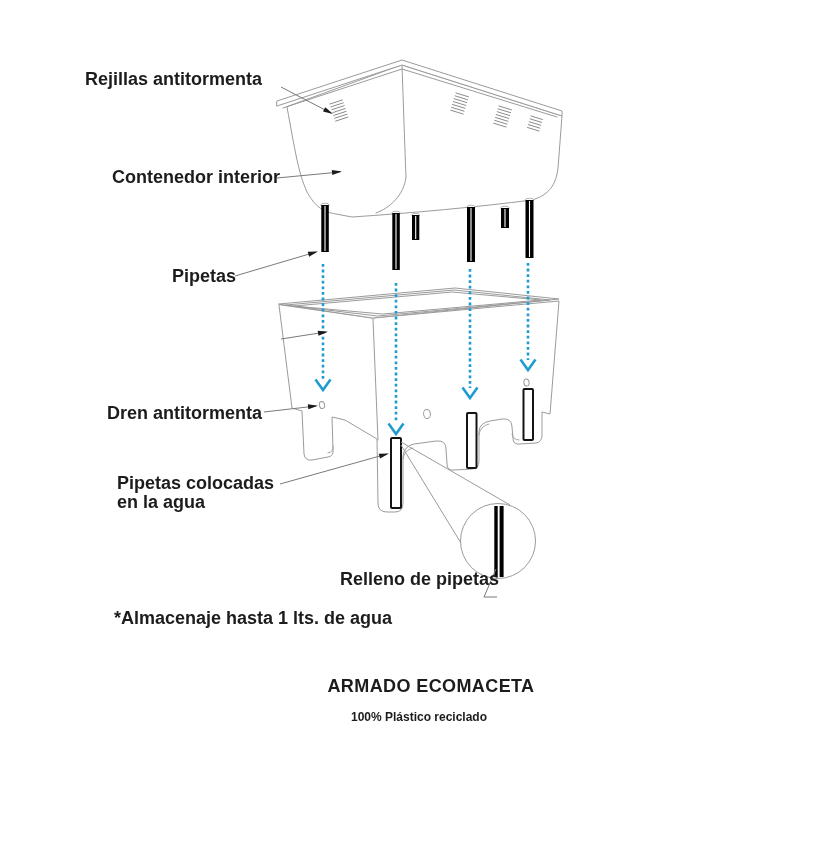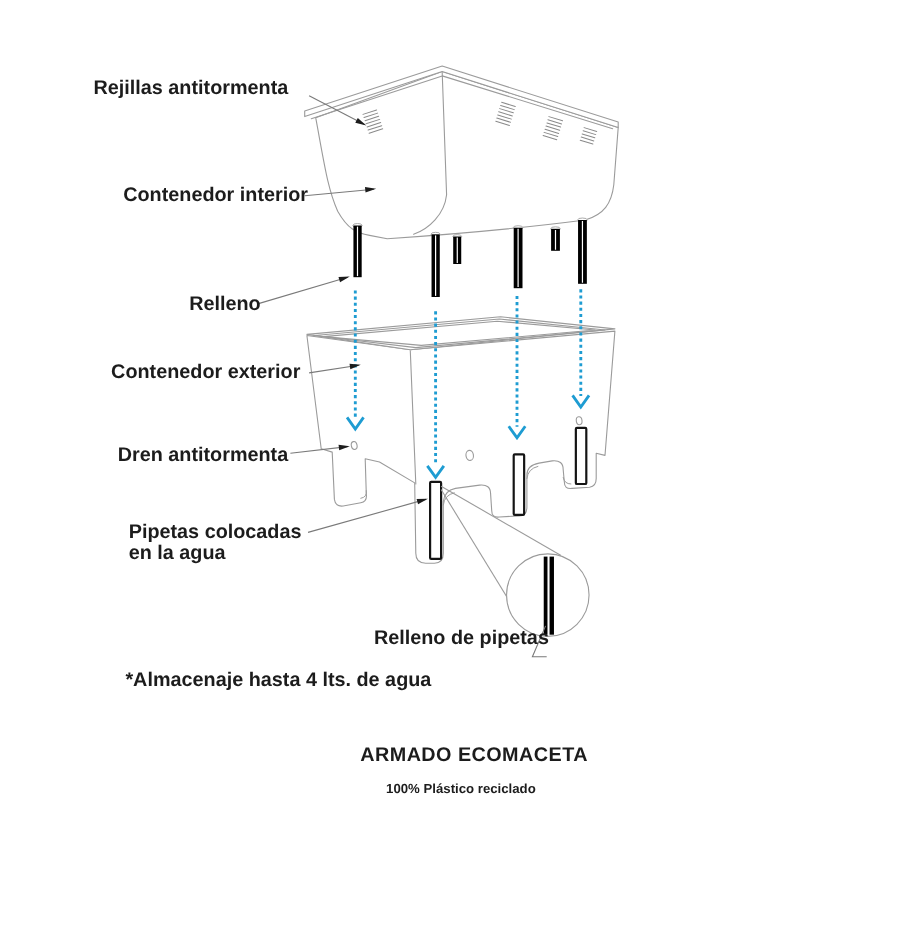--- a/index.html
+++ b/index.html
@@ -202,33 +202,32 @@
       <g>
         <path d="M496,569 L484,597 L497,597"></path>
       </g>
     </g>
   </svg>
 
   <div class="lbl" id="lbl-rejillas">Rejillas antitormenta</div>
 
   <div class="lbl" id="lbl-cont-int">Contenedor interior</div>
 
-  <div class="lbl" id="lbl-pipeta">Relleno</div>
-
-  <div class="lbl" id="lbl-cont-ext">Contenedor exterior</div>
+  <div class="lbl" id="lbl-pipeta">Pipetas</div>
+
 
   <div class="lbl" id="lbl-dren">Dren antitormenta</div>
 
   <div class="lbl" id="lbl-pipetas-colocadas">
     <div>Pipetas colocadas</div>
     <div>en la agua</div>
   </div>
 
   <div class="lbl" id="lbl-relleno">
     <div>Relleno de pipetas</div>
   </div>
 
-  <div class="lbl" id="note">*Almacenaje hasta 4 lts. de agua</div>
+  <div class="lbl" id="note">*Almacenaje hasta 1 lts. de agua</div>
 
   <div class="lbl" id="title">ARMADO ECOMACETA</div>
 
   <div class="lbl" id="subtitle">100% Plástico reciclado</div>
 </div>
 
 </body></html>

